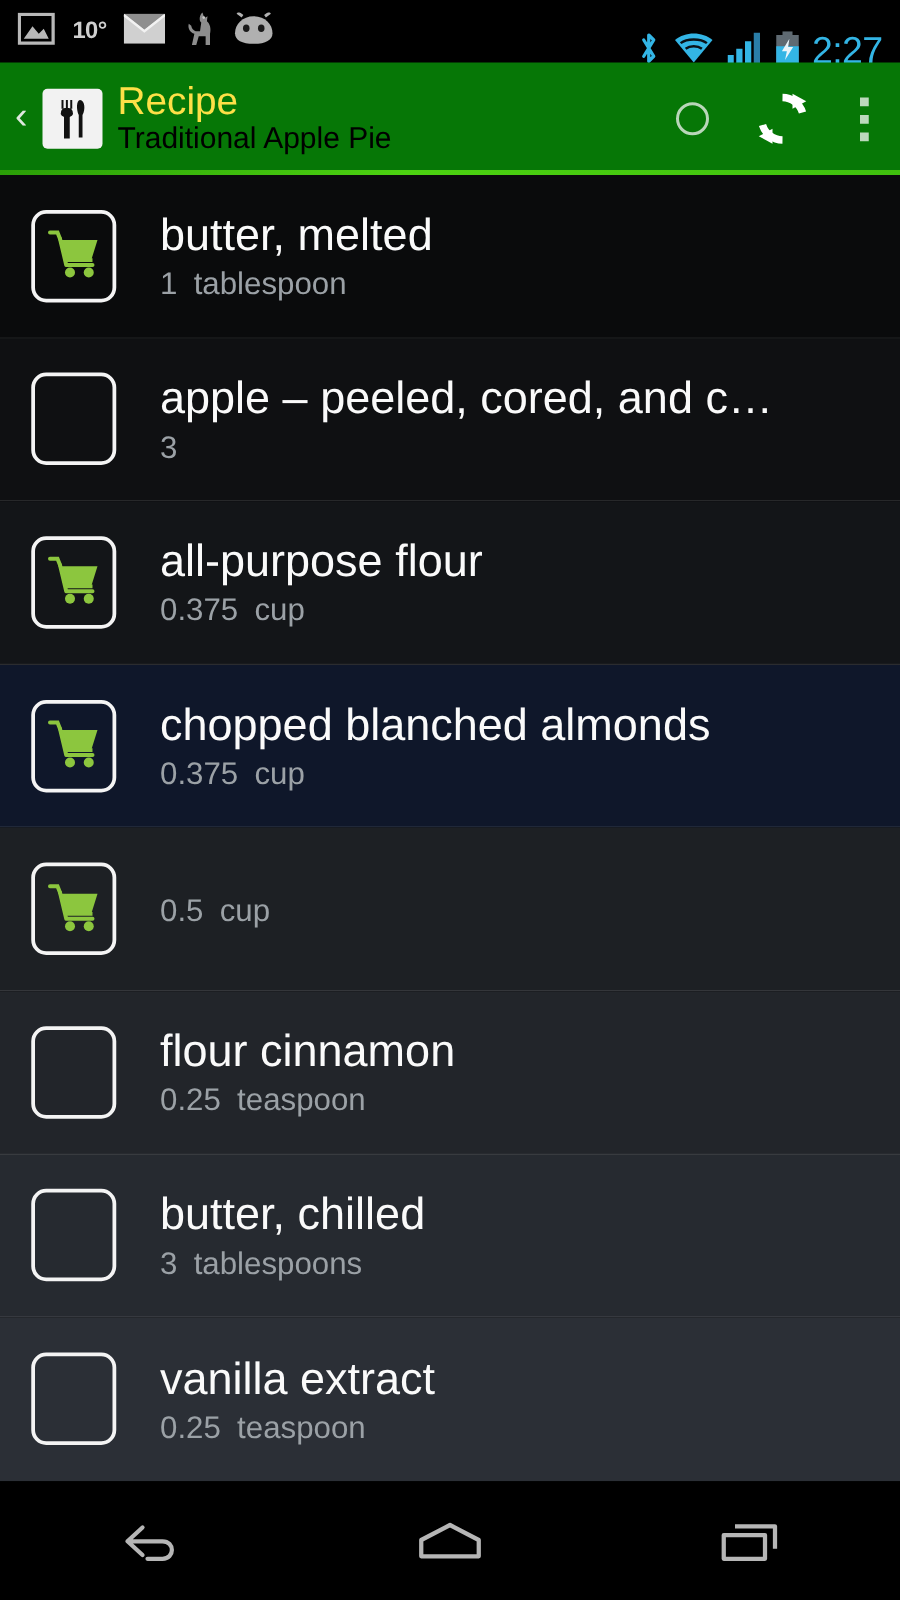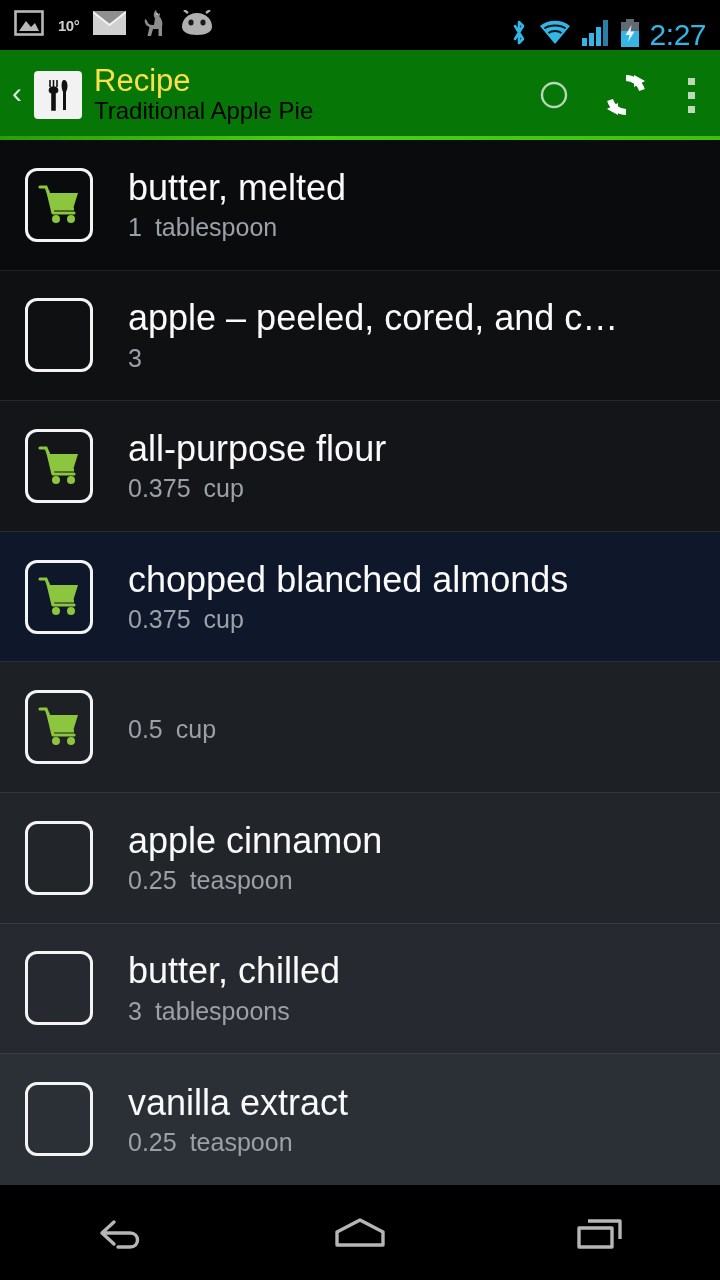--- a/index.html
+++ b/index.html
@@ -12,25 +12,25 @@
   .screen { position:relative; width:720px; height:1280px; background:#000; }
 
   
   .status-bar{
     height:50px; background:#000;
     display:flex; align-items:center;
     padding:0 14px; position:relative;
   }
   .status-left{ display:flex; align-items:center; gap:14px; }
   .status-right{
-    position:absolute; right:14px; top:10px; height:50px;
+    position:absolute; right:14px; top:16px; height:50px;
     display:flex; align-items:center; gap:10px;
   }
   .sb-ico{ display:block; }
-  .temp-text{ color:#cfcfcf; font-size:15px; font-weight:bold; letter-spacing:-.5px; }
+  .temp-text{ color:#cfcfcf; font-size:19px; font-weight:bold; letter-spacing:-.5px; }
   .clock{ color:#33b5e5; font-size:30px; letter-spacing:-.5px; }
 
   
   .action-bar{
     height:90px; background:#067706;
     display:flex; align-items:center; position:relative;
   }
   .ab-underline{
     position:absolute; left:0; bottom:0; width:100%; height:4px;
     background:linear-gradient(to right,#2a9e07,#4cd211 45%,#3fc00e);
@@ -271,21 +271,21 @@
         <div class="rtext">
           <div class="rsub">
             <span class="rqty">0.5</span>
             <span class="runit">cup</span>
           </div>
         </div>
       </div>
       <div class="row" style="background: rgb(34, 37, 42);">
         <div class="cbox"></div>
         <div class="rtext">
-          <span class="rtitle">apple cinnamon</span>
+          <span class="rtitle">flour cinnamon</span>
           <div class="rsub">
             <span class="rqty">0.25</span>
             <span class="runit">teaspoon</span>
           </div>
         </div>
       </div>
       <div class="row" style="background: rgb(38, 42, 48);">
         <div class="cbox"></div>
         <div class="rtext">
           <span class="rtitle">butter, chilled</span>

